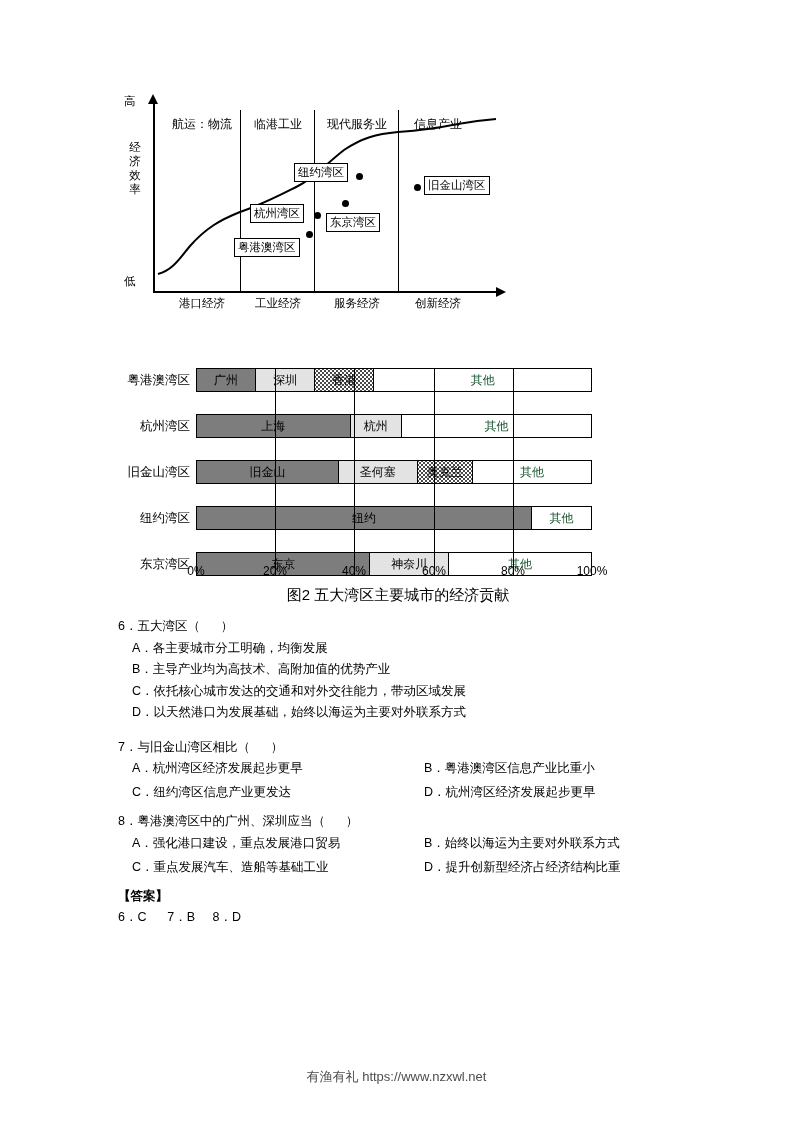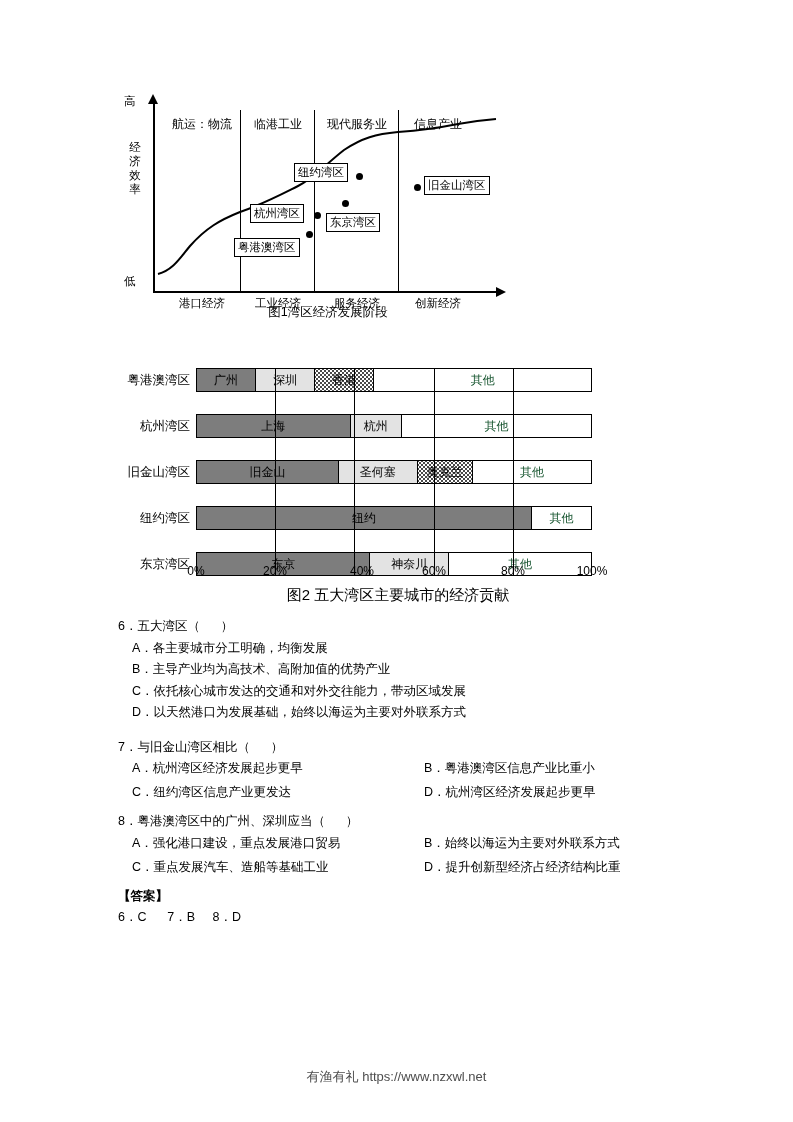--- a/index.html
+++ b/index.html
@@ -297,21 +297,20 @@
 
     <div class="dot" style="left:196px; top:124px;"></div>
     <div class="bay-label" style="left:132px; top:116px;">杭州湾区</div>
 
     <div class="dot" style="left:224px; top:112px;"></div>
     <div class="bay-label" style="left:208px; top:125px;">东京湾区</div>
 
     <div class="dot" style="left:188px; top:143px;"></div>
     <div class="bay-label" style="left:116px; top:150px;">粤港澳湾区</div>
 
-    <div class="caption">图1湾区经济发展阶段</div>
   </div>
 
   <div class="fig2">
 
     <div class="rowlabel" style="top:10px;">粤港澳湾区</div>
     <div class="row" style="top:10px;">
       <div class="seg dark bd" style="left:0%; width:15%;">广州</div>
       <div class="seg light bd" style="left:15%; width:15%;">深圳</div>
       <div class="seg hatch bd" style="left:30%; width:15%;">香港</div>
       <div class="seg white" style="left:45%; width:55%;">其他</div>
@@ -345,21 +344,21 @@
       <div class="seg white" style="left:64%; width:36%;">其他</div>
     </div>
 
     <div class="gridline" style="left:157.2px; top:10px; height:208px;"></div>
     <div class="gridline" style="left:236.4px; top:10px; height:208px;"></div>
     <div class="gridline" style="left:315.6px; top:10px; height:208px;"></div>
     <div class="gridline" style="left:394.8px; top:10px; height:208px;"></div>
 
     <div class="tick" style="left:58px;">0%</div>
     <div class="tick" style="left:137px;">20%</div>
-    <div class="tick" style="left:216px;margin-left:8px;">40%</div>
+    <div class="tick" style="left:216px;">40%</div>
     <div class="tick" style="left:296px;">60%</div>
     <div class="tick" style="left:375px;">80%</div>
     <div class="tick" style="left:454px;">100%</div>
 
     <div class="caption">图2 五大湾区主要城市的经济贡献</div>
   </div>
 
   <div class="qs">
 
     <p class="q-stem">6．五大湾区（      ）</p>

